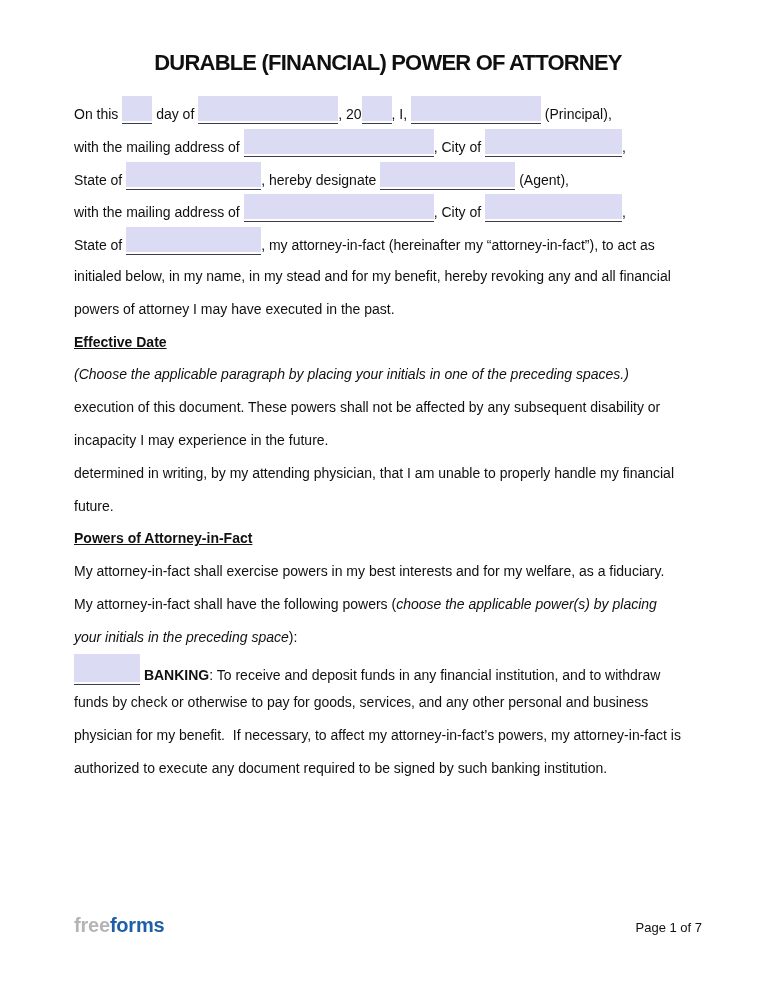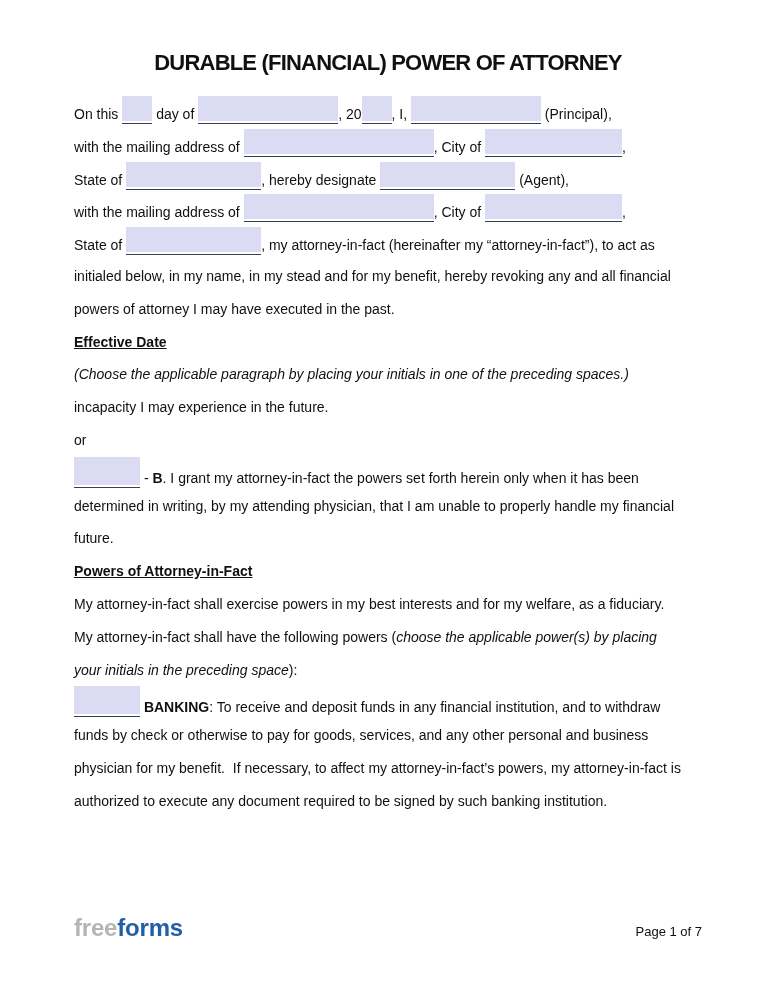--- a/index.html
+++ b/index.html
@@ -46,43 +46,42 @@
     border-bottom:1.4px solid #3c3c4c;
   }
   .field.tall { height:31px; }
   .footer {
     position:absolute;
     left:74px; right:66px; top:914px;
     display:flex;
     justify-content:space-between;
     align-items:baseline;
   }
-  .logo { font-size:24px; font-weight:bold; letter-spacing:-0.2px; }
+  .logo { font-size:20px; font-weight:bold; letter-spacing:-0.2px; }
   .logo .free  { color:var(--logo-free,  #b5b5b5); }
   .logo .forms { color:var(--logo-forms, #1f5fa8); }
   .page-num { font-size:13px; color:#101010;padding-left:25px; }
 </style>
 </head>
 <body>
 
 <div class="page">
   <div class="doc-title">DURABLE (FINANCIAL) POWER OF ATTORNEY</div>
   <div class="doc-body">
       <div class="line p"><span class="text">On this </span><span class="field" style="width: 30px;"></span><span class="text"> day of </span><span class="field" style="width: 140px;"></span><span class="text">, 20</span><span class="field" style="width: 30px;"></span><span class="text">, I, </span><span class="field" style="width: 130px;"></span><span class="text"> (Principal),</span></div>
       <div class="line p"><span class="text">with the mailing address of </span><span class="field" style="width: 190px;"></span><span class="text">, City of </span><span class="field" style="width: 137px;"></span><span class="text">,</span></div>
       <div class="line p"><span class="text">State of </span><span class="field" style="width: 135px;"></span><span class="text">, hereby designate </span><span class="field" style="width: 135px;"></span><span class="text"> (Agent),</span></div>
       <div class="line p"><span class="text">with the mailing address of </span><span class="field" style="width: 190px;"></span><span class="text">, City of </span><span class="field" style="width: 137px;"></span><span class="text">,</span></div>
       <div class="line p"><span class="text">State of </span><span class="field" style="width: 135px;"></span><span class="text">, my attorney-in-fact (hereinafter my “attorney-in-fact”), to act as</span></div>
       <div class="line p"><span class="text">initialed below, in my name, in my stead and for my benefit, hereby revoking any and all financial</span></div>
       <div class="line p"><span class="text">powers of attorney I may have executed in the past.</span></div>
       <div class="line heading"><span class="text">Effective Date</span></div>
       <div class="line p"><span class="italic">(Choose the applicable paragraph by placing your initials in one of the preceding spaces.)</span></div>
+      <div class="line p"><span class="text">execution of this document. These powers shall not be affected by any subsequent disability or</span></div>
       <div class="line p"><span class="text">incapacity I may experience in the future.</span></div>
-      <div class="line p"><span class="text">or</span></div>
-      <div class="line p"><span class="field tall" style="width: 66px;"></span><span class="text"> - </span><span class="bold">B</span><span class="text">. I grant my attorney-in-fact the powers set forth herein only when it has been</span></div>
       <div class="line p"><span class="text">determined in writing, by my attending physician, that I am unable to properly handle my financial</span></div>
       <div class="line p"><span class="text">future.</span></div>
       <div class="line heading"><span class="text">Powers of Attorney-in-Fact</span></div>
       <div class="line p"><span class="text">My attorney-in-fact shall exercise powers in my best interests and for my welfare, as a fiduciary.</span></div>
       <div class="line p"><span class="text">My attorney-in-fact shall have the following powers (</span><span class="italic">choose the applicable power(s) by placing</span></div>
       <div class="line p"><span class="italic">your initials in the preceding space</span><span class="text">):</span></div>
       <div class="line p"><span class="field tall" style="width: 66px;"></span><span class="text"> </span><span class="bold">BANKING</span><span class="text">: To receive and deposit funds in any financial institution, and to withdraw</span></div>
       <div class="line p"><span class="text">funds by check or otherwise to pay for goods, services, and any other personal and business</span></div>
       <div class="line p"><span class="text">physician for my benefit.  If necessary, to affect my attorney-in-fact’s powers, my attorney-in-fact is</span></div>
       <div class="line p"><span class="text">authorized to execute any document required to be signed by such banking institution.</span></div>

